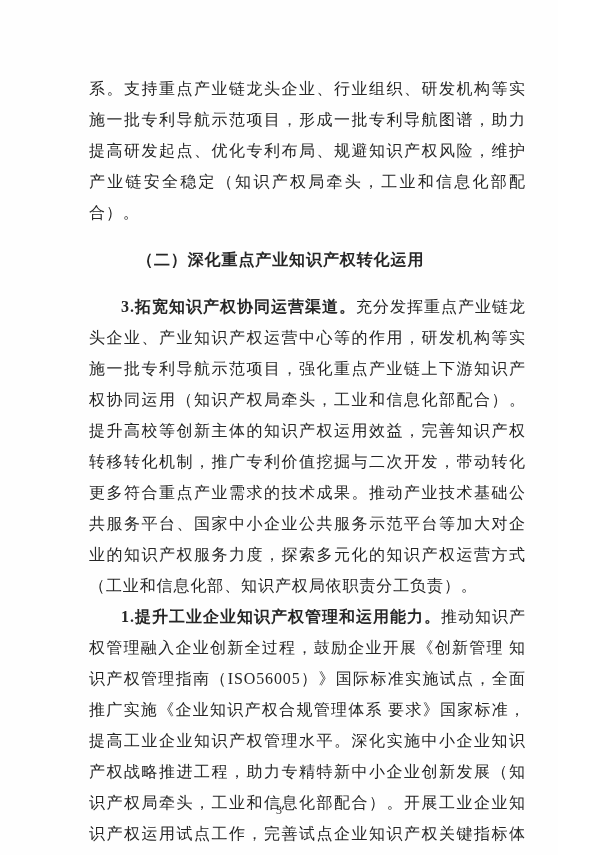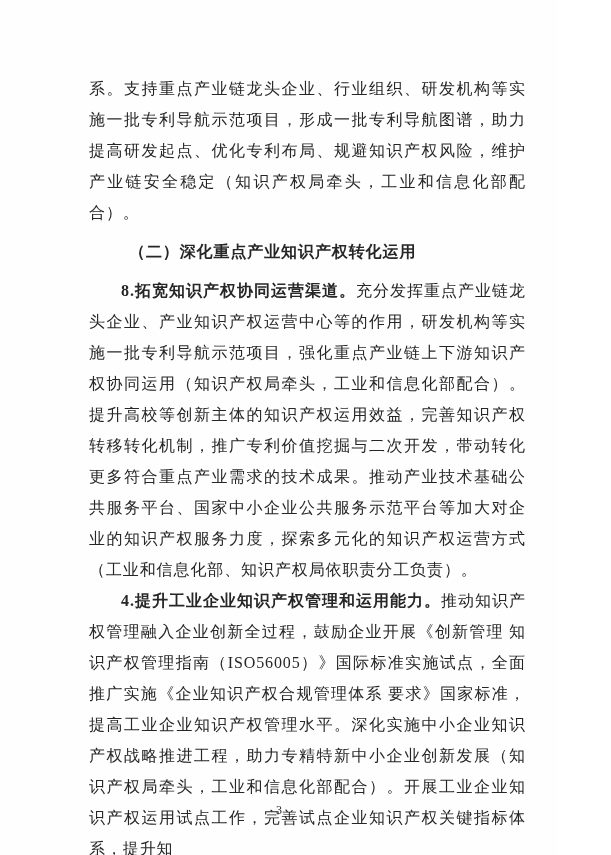--- a/index.html
+++ b/index.html
@@ -27,21 +27,21 @@
     text-align: justify;
   }
   .text-block p {
     margin: 0;
     text-indent: 2em;
   }
   .text-block p.continuation {
     text-indent: 0;
   }
   .section-heading {
-    margin: 8px;
+    margin: 16px;
     text-indent: 2em;
     font-size: 16px;
     line-height: 31px;
     font-weight: bold;
     letter-spacing: 0.9px;
   }
   .lead-bold {
     font-weight: bold;
   }
   .page-number {
@@ -55,17 +55,17 @@
     color: #2b2b2b;
   }
 </style>
 </head>
 <body>
 
 <div class="page">
   <div class="text-block">
     <p class="continuation">系。支持重点产业链龙头企业、行业组织、研发机构等实施一批专利导航示范项目，形成一批专利导航图谱，助力提高研发起点、优化专利布局、规避知识产权风险，维护产业链安全稳定（知识产权局牵头，工业和信息化部配合）。</p>
     <h2 class="section-heading">（二）深化重点产业知识产权转化运用</h2>
-    <p><span class="lead-bold">8.拓宽知识产权协同运营渠道。</span><span>充分发挥重点产业链龙头企业、产业知识产权运营中心等的作用，研发机构等实施一批专利导航示范项目，强化重点产业链上下游知识产权协同运用（知识产权局牵头，工业和信息化部配合）。提升高校等创新主体的知识产权运用效益，完善知识产权转移转化机制，推广专利价值挖掘与二次开发，带动转化更多符合重点产业需求的技术成果。推动产业技术基础公共服务平台、国家中小企业公共服务示范平台等加大对企业的知识产权服务力度，探索多元化的知识产权运营方式（工业和信息化部、知识产权局依职责分工负责）。</span></p>
-    <p><span class="lead-bold">4.提升工业企业知识产权管理和运用能力。</span><span>推动知识产权管理融入企业创新全过程，鼓励企业开展《创新管理 知识产权管理指南（ISO56005）》国际标准实施试点，全面推广实施《企业知识产权合规管理体系 要求》国家标准，提高工业企业知识产权管理水平。深化实施中小企业知识产权战略推进工程，助力专精特新中小企业创新发展（知识产权局牵头，工业和信息化部配合）。开展工业企业知识产权运用试点工作，完善试点企业知识产权关键指标体系，提升知</span></p>
+    <p><span class="lead-bold">3.拓宽知识产权协同运营渠道。</span><span>充分发挥重点产业链龙头企业、产业知识产权运营中心等的作用，研发机构等实施一批专利导航示范项目，强化重点产业链上下游知识产权协同运用（知识产权局牵头，工业和信息化部配合）。提升高校等创新主体的知识产权运用效益，完善知识产权转移转化机制，推广专利价值挖掘与二次开发，带动转化更多符合重点产业需求的技术成果。推动产业技术基础公共服务平台、国家中小企业公共服务示范平台等加大对企业的知识产权服务力度，探索多元化的知识产权运营方式（工业和信息化部、知识产权局依职责分工负责）。</span></p>
+    <p><span class="lead-bold">1.提升工业企业知识产权管理和运用能力。</span><span>推动知识产权管理融入企业创新全过程，鼓励企业开展《创新管理 知识产权管理指南（ISO56005）》国际标准实施试点，全面推广实施《企业知识产权合规管理体系 要求》国家标准，提高工业企业知识产权管理水平。深化实施中小企业知识产权战略推进工程，助力专精特新中小企业创新发展（知识产权局牵头，工业和信息化部配合）。开展工业企业知识产权运用试点工作，完善试点企业知识产权关键指标体系，提升知</span></p>
   </div>
   <div class="page-number">3</div>
 </div>
 
 </body></html>

